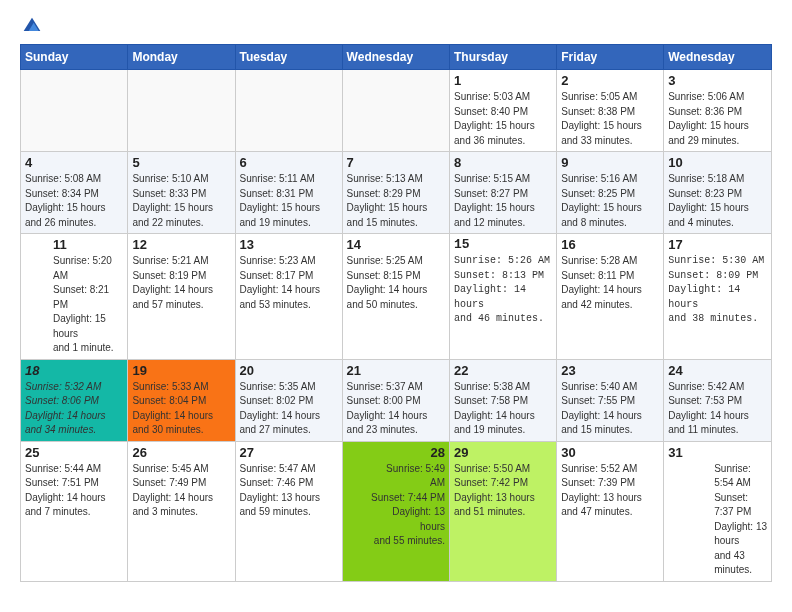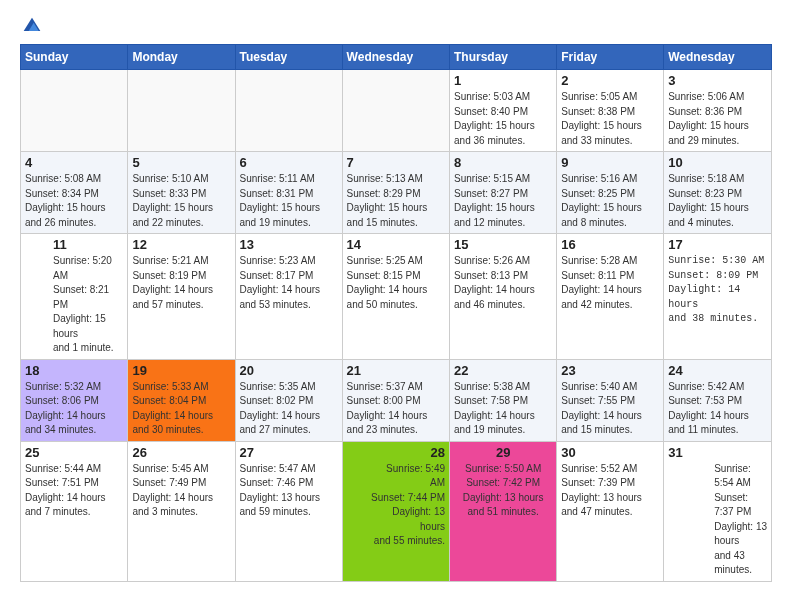--- a/index.html
+++ b/index.html
@@ -232,21 +232,21 @@
 Daylight: 14 hours
 and 53 minutes.</div>
         </td>
         <td style="background: rgb(255, 255, 255);">
           <span class="day-number">14</span>
           <div class="day-info" style="white-space: pre-line;">Sunrise: 5:25 AM
 Sunset: 8:15 PM
 Daylight: 14 hours
 and 50 minutes.</div>
         </td>
-        <td style="background: rgb(255, 255, 255);">
+        <td style="background: rgb(255, 255, 255); font-family: Liberation Mono, monospace;">
           <span class="day-number">15</span>
           <div class="day-info" style="white-space: pre-line;">Sunrise: 5:26 AM
 Sunset: 8:13 PM
 Daylight: 14 hours
 and 46 minutes.</div>
         </td>
         <td style="background: rgb(255, 255, 255);">
           <span class="day-number">16</span>
           <div class="day-info" style="white-space: pre-line;">Sunrise: 5:28 AM
 Sunset: 8:11 PM
@@ -255,21 +255,21 @@
         </td>
         <td style="background: rgb(255, 255, 255);">
           <span class="day-number">17</span>
           <div class="day-info" style="white-space: pre-line; font-family: Liberation Mono, monospace;">Sunrise: 5:30 AM
 Sunset: 8:09 PM
 Daylight: 14 hours
 and 38 minutes.</div>
         </td>
       </tr>
       <tr>
-        <td style="background: #c4b5fd;">
+        <td style="background: #14b8a6; font-style: italic;">
           <span class="day-number">18</span>
           <div class="day-info" style="white-space: pre-line;">Sunrise: 5:32 AM
 Sunset: 8:06 PM
 Daylight: 14 hours
 and 34 minutes.</div>
         </td>
         <td style="background: #f97316;">
           <span class="day-number">19</span>
           <div class="day-info" style="white-space: pre-line;">Sunrise: 5:33 AM
 Sunset: 8:04 PM
@@ -334,21 +334,21 @@
 Daylight: 13 hours
 and 59 minutes.</div>
         </td>
         <td style="background: #84cc16; text-align: right;">
           <span class="day-number">28</span>
           <div class="day-info" style="white-space: pre-line; margin-left: 24px;">Sunrise: 5:49 AM
 Sunset: 7:44 PM
 Daylight: 13 hours
 and 55 minutes.</div>
         </td>
-        <td style="background: #ec4899; text-align: center;">
+        <td style="background: #bef264;">
           <span class="day-number">29</span>
           <div class="day-info" style="white-space: pre-line;">Sunrise: 5:50 AM
 Sunset: 7:42 PM
 Daylight: 13 hours
 and 51 minutes.</div>
         </td>
         <td style="background: rgb(255, 255, 255);">
           <span class="day-number">30</span>
           <div class="day-info" style="white-space: pre-line;">Sunrise: 5:52 AM
 Sunset: 7:39 PM

